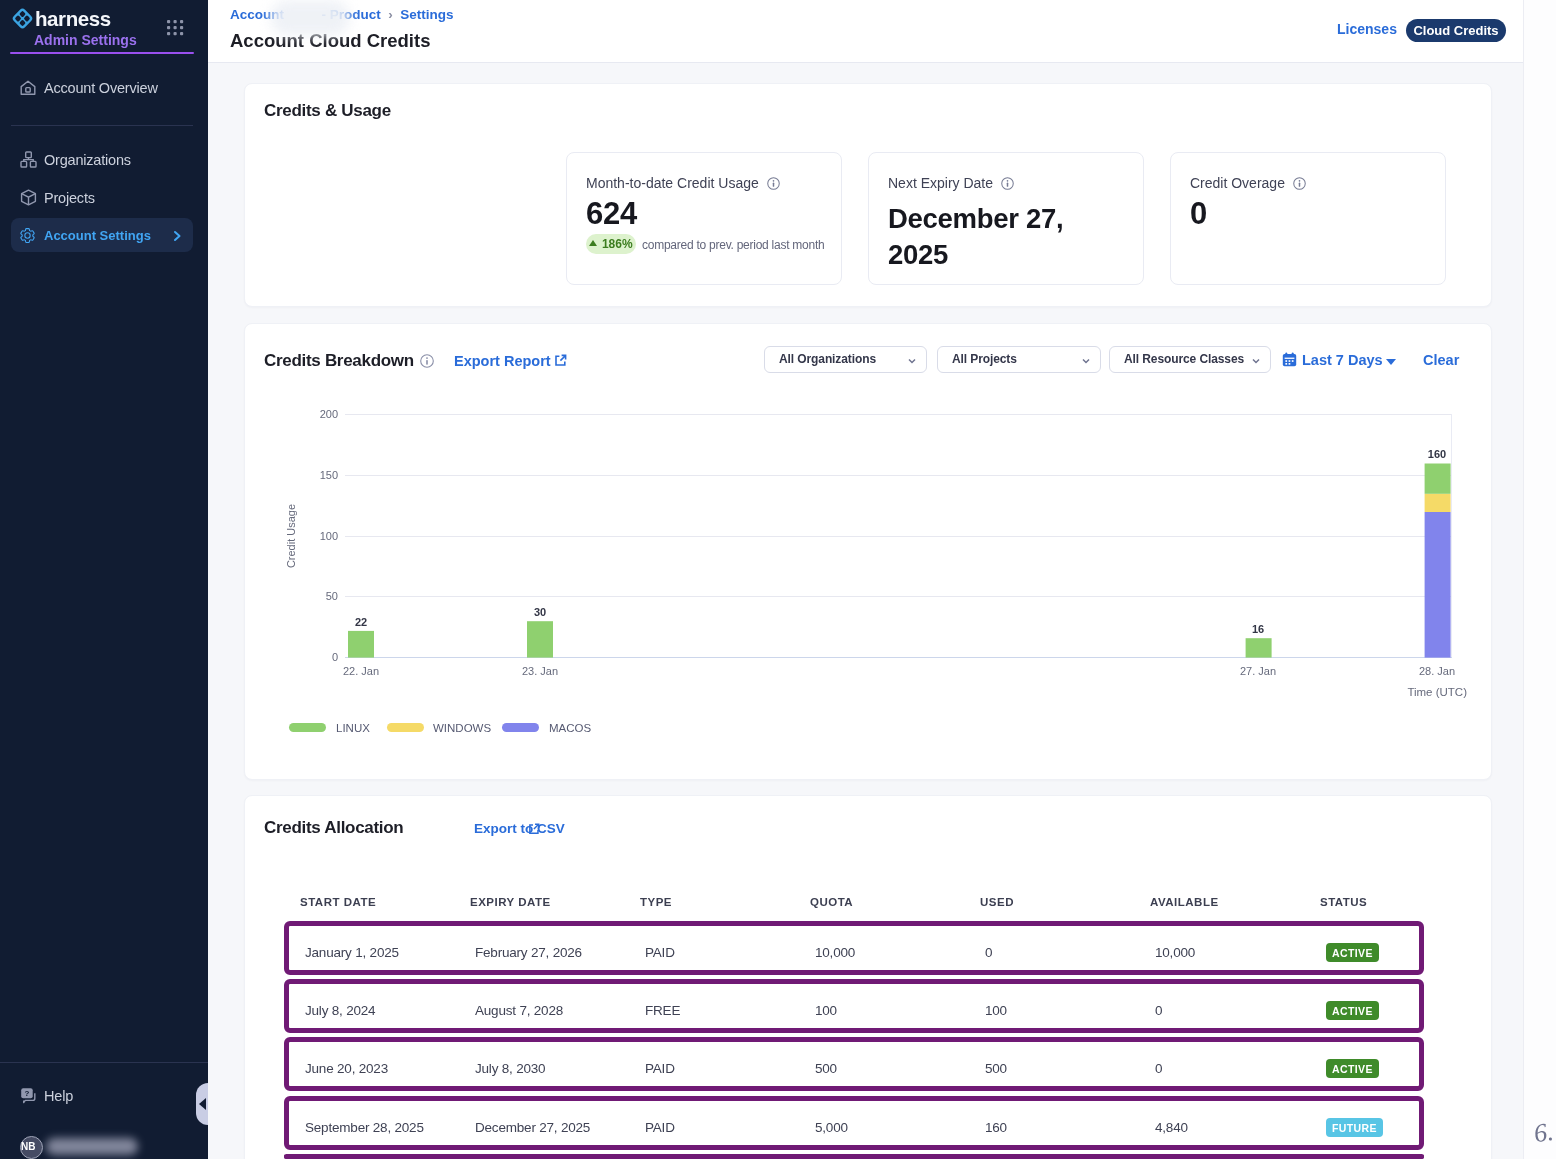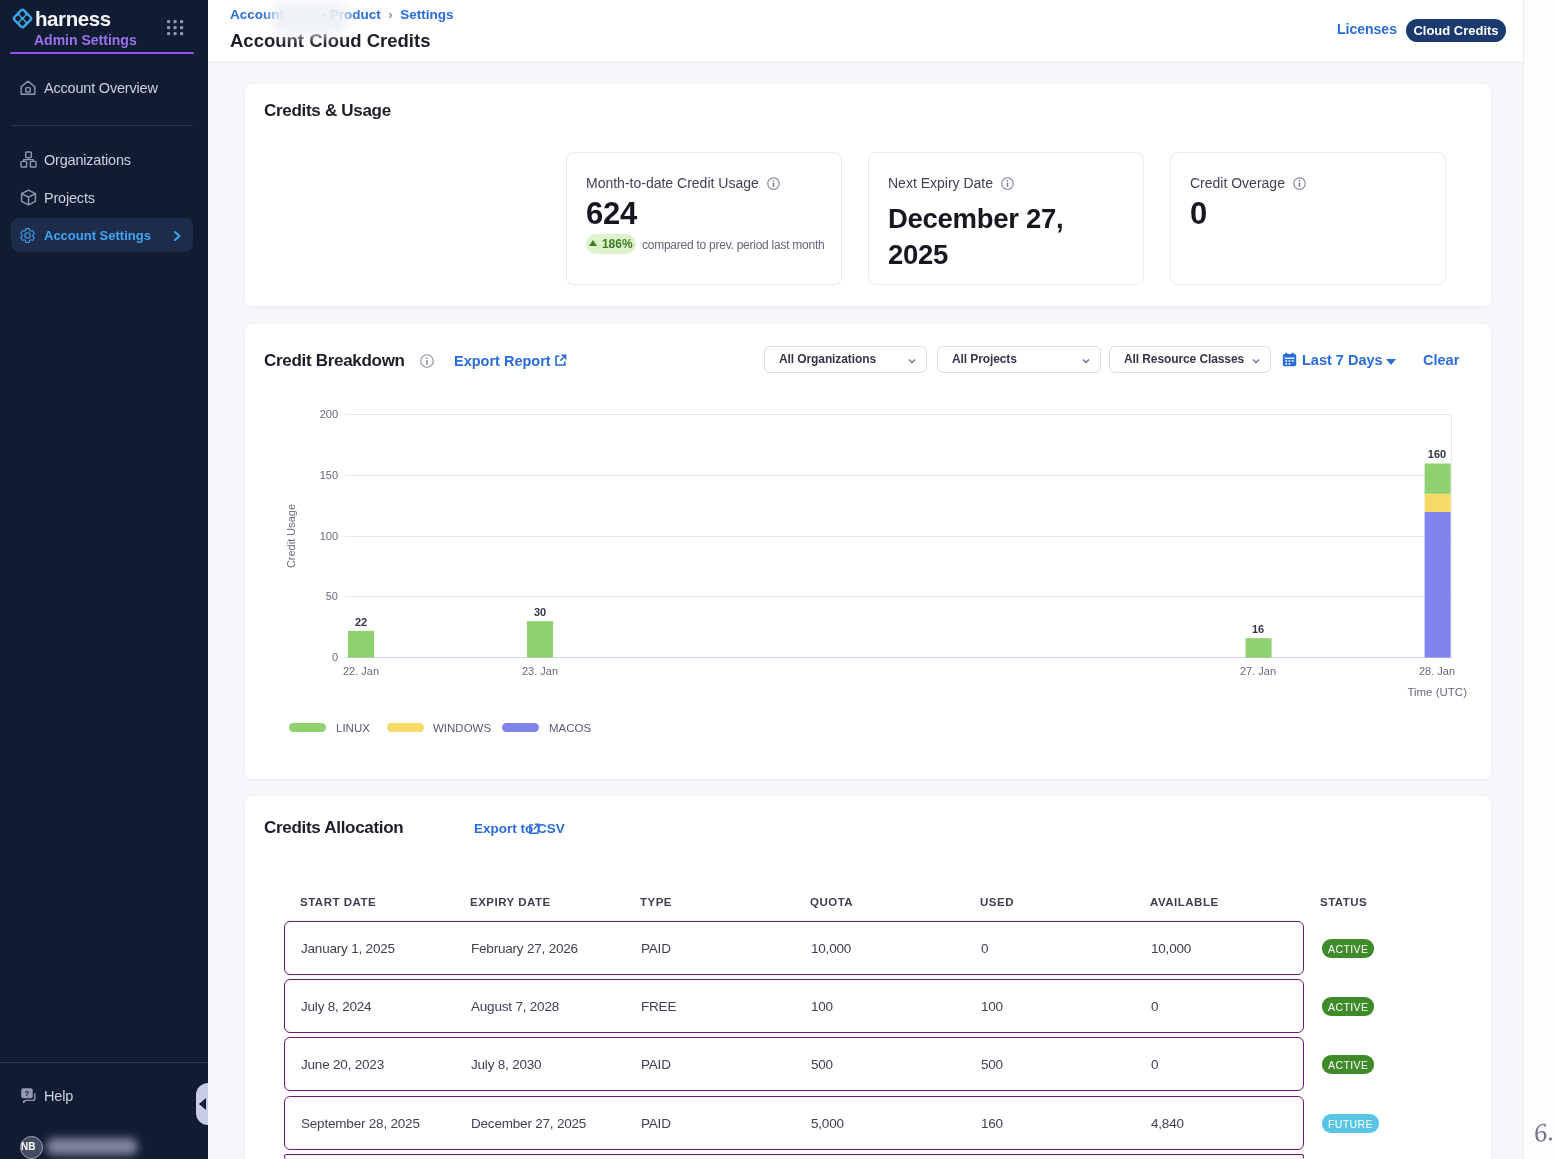--- a/index.html
+++ b/index.html
@@ -19,21 +19,21 @@
   
   #content { position:absolute; left:208px; top:63px; width:1315px; height:1096px; background:#f6f7fa; }
   .card { position:absolute; background:#ffffff; border-radius:8px; border:1px solid #eff1f6; box-shadow:0 1px 2px rgba(40,41,61,.03); }
   .card-title { font-size:17px; font-weight:bold; color:#1d1e27; letter-spacing:-.3px; }
   .tile { position:absolute; width:276px; height:133px; background:#fff; border:1px solid #e9ebf3; border-radius:8px; }
   .tile-label { position:absolute; left:19px; top:22px; font-size:14px; color:#3f4255; }
   .tile-num { position:absolute; left:19px; top:43px; font-size:31px; font-weight:bold; color:#17181f; letter-spacing:-.3px; }
   .blue-link { color:#2a6cd9; font-weight:bold; text-decoration:none; }
   .dropdown { position:absolute; height:27px; background:#fff; border:1px solid #d9dce8; border-radius:6px; font-size:12px; letter-spacing:-.1px; font-weight:bold; color:#34374a; line-height:25px; padding-left:14px; }
   .dd-chev { position:absolute; right:10px; top:10px; width:8px; height:8px; }
-  .badge { position:absolute; color:#fff; font-size:10.5px; font-weight:normal; letter-spacing:.4px; border-radius:9px; padding:4px 6px 3px; }
+  .badge { position:absolute; color:#fff; font-size:10.5px; font-weight:bold; letter-spacing:.4px; border-radius:4px; padding:4px 6px 3px; }
   .abs span.abs { white-space:nowrap; }
 </style>
 </head>
 <body>
 
 <div id="sidebar">
 
   <svg class="abs" style="left:11px; top:7px;" width="23" height="23" viewBox="0 0 23 23">
     <g transform="rotate(45 11.5 11.5)">
       <rect x="3.6" y="3.6" width="15.8" height="15.8" rx="3.6" fill="#3ba4e2"></rect>
@@ -150,21 +150,21 @@
   <div class="tile" style="left:962px; top:89px;">
     <div class="tile-label">Credit Overage <svg width="13" height="13" viewBox="0 0 14 14" style="vertical-align:-2px; margin-left:4px;">
           <circle cx="7" cy="7" r="6.2" fill="none" stroke="#767b93" stroke-width="1.1"></circle>
           <circle cx="7" cy="4.1" r="0.9" fill="#767b93"></circle>
           <rect x="6.2" y="6" width="1.6" height="4.6" rx="0.7" fill="#767b93"></rect>
         </svg></div>
     <div class="tile-num">0</div>
   </div>
 
   <div class="card" style="left:36px; top:260px; width:1248px; height:457px;"></div>
-  <div class="abs card-title" style="left:56px; top:288px;">Credit Breakdown</div>
+  <div class="abs card-title" style="left:56px; top:288px;">Credits Breakdown</div>
   <svg class="abs" style="left:212px; top:291px;" width="14" height="14" viewBox="0 0 14 14">
       <circle cx="7" cy="7" r="6.3" fill="none" stroke="#8a8fa8" stroke-width="1.1"></circle>
       <circle cx="7" cy="4.1" r="0.9" fill="#8a8fa8"></circle>
       <rect x="6.2" y="6" width="1.6" height="4.7" rx="0.7" fill="#8a8fa8"></rect>
     </svg>
   <div class="abs" style="left:246px; top:290px; font-size:14.5px;"><span class="blue-link">Export Report</span></div>
   <svg class="abs" style="left:346px; top:291px;" width="13" height="13" viewBox="0 0 13 13" fill="none" stroke="#2a6cd9" stroke-width="1.6">
       <path d="M5.4 2.2 H2 V11 H10.8 V7.6"></path>
       <path d="M7.6 1.4 H11.6 V5.4 M11.3 1.7 L6.4 6.6"></path>
     </svg>
@@ -302,17 +302,17 @@
     <span class="abs tcell" style="left:356px;">PAID</span>
     <span class="abs tcell" style="left:526px;">5,000</span>
     <span class="abs tcell" style="left:696px;">160</span>
     <span class="abs tcell" style="left:866px;">4,840</span>
     <span class="badge" style="left:1037px; top:17px; background:#58c5e5;">FUTURE</span>
   </div>
   <div class="abs trow" style="left:76px; top:1091px; height:5px; border-bottom:none;"></div>
 </div>
 
 <style>
-  .trow { width:1020px; height:54px; background:#fff; border:1px solid #701a75; border-radius:6px; }
+  .trow { width:1140px; height:54px; background:#fff; border:5px solid #701a75; border-radius:6px; }
   .tcell { top:19px; font-size:13.5px; letter-spacing:-.2px; color:#3f4254; white-space:nowrap; }
 </style>
 
 <div class="abs" style="left:1534px; top:1118px; font-family:'Liberation Serif',serif; font-style:italic; font-size:26px; color:#70748e; transform:rotate(-8deg);">6.</div>
 
 </body></html>

